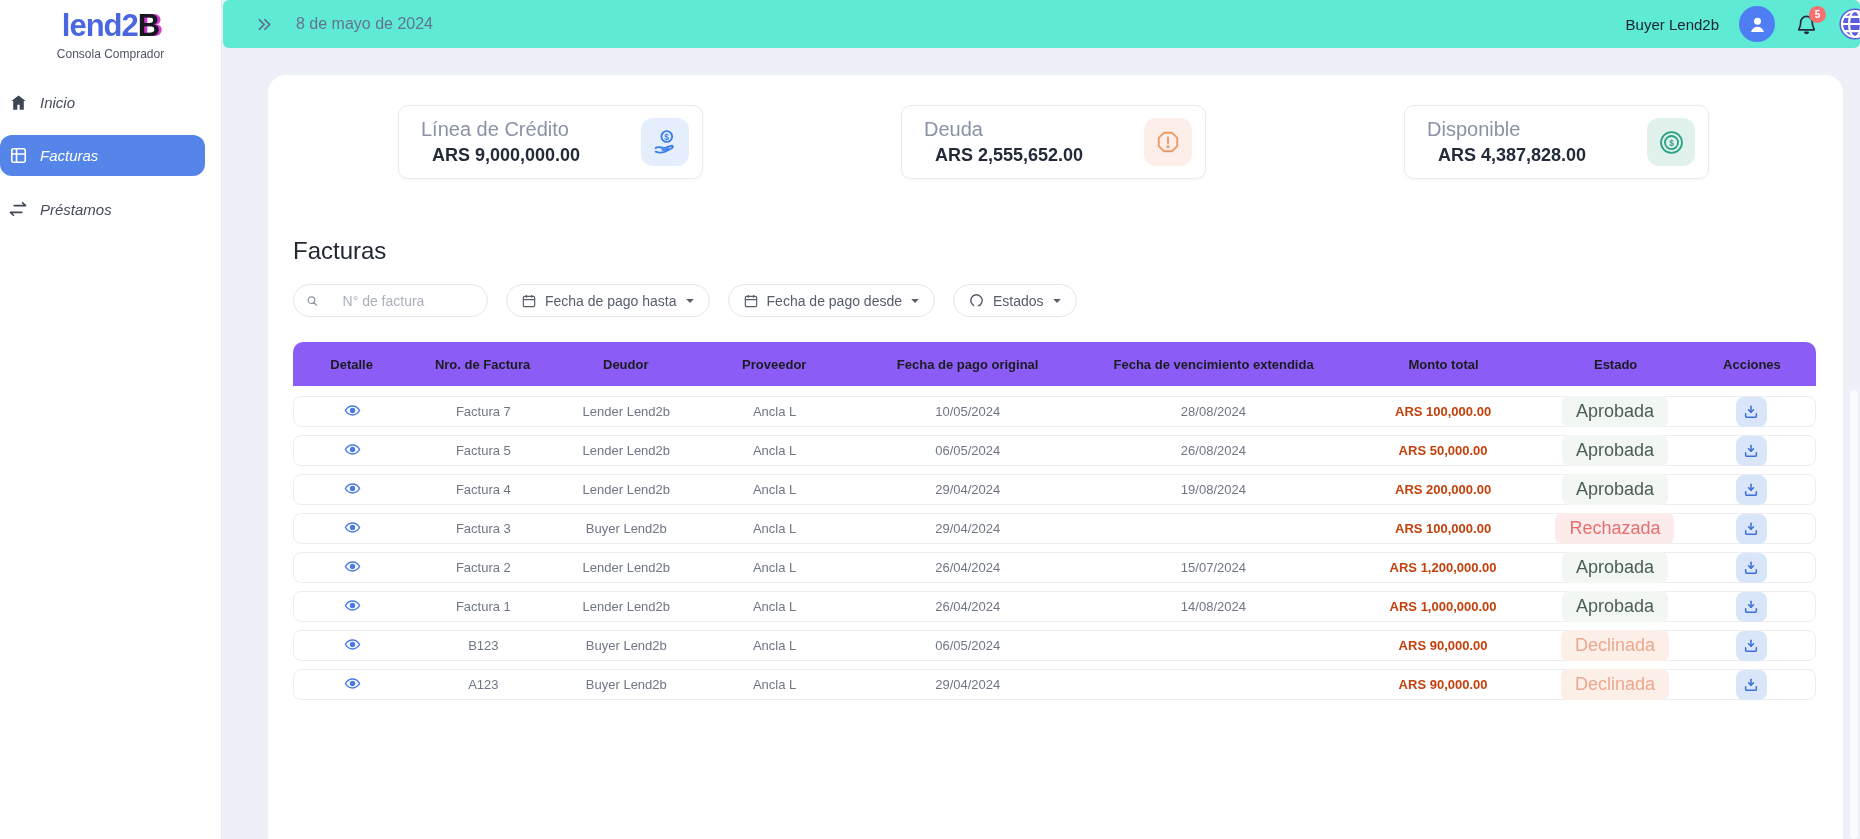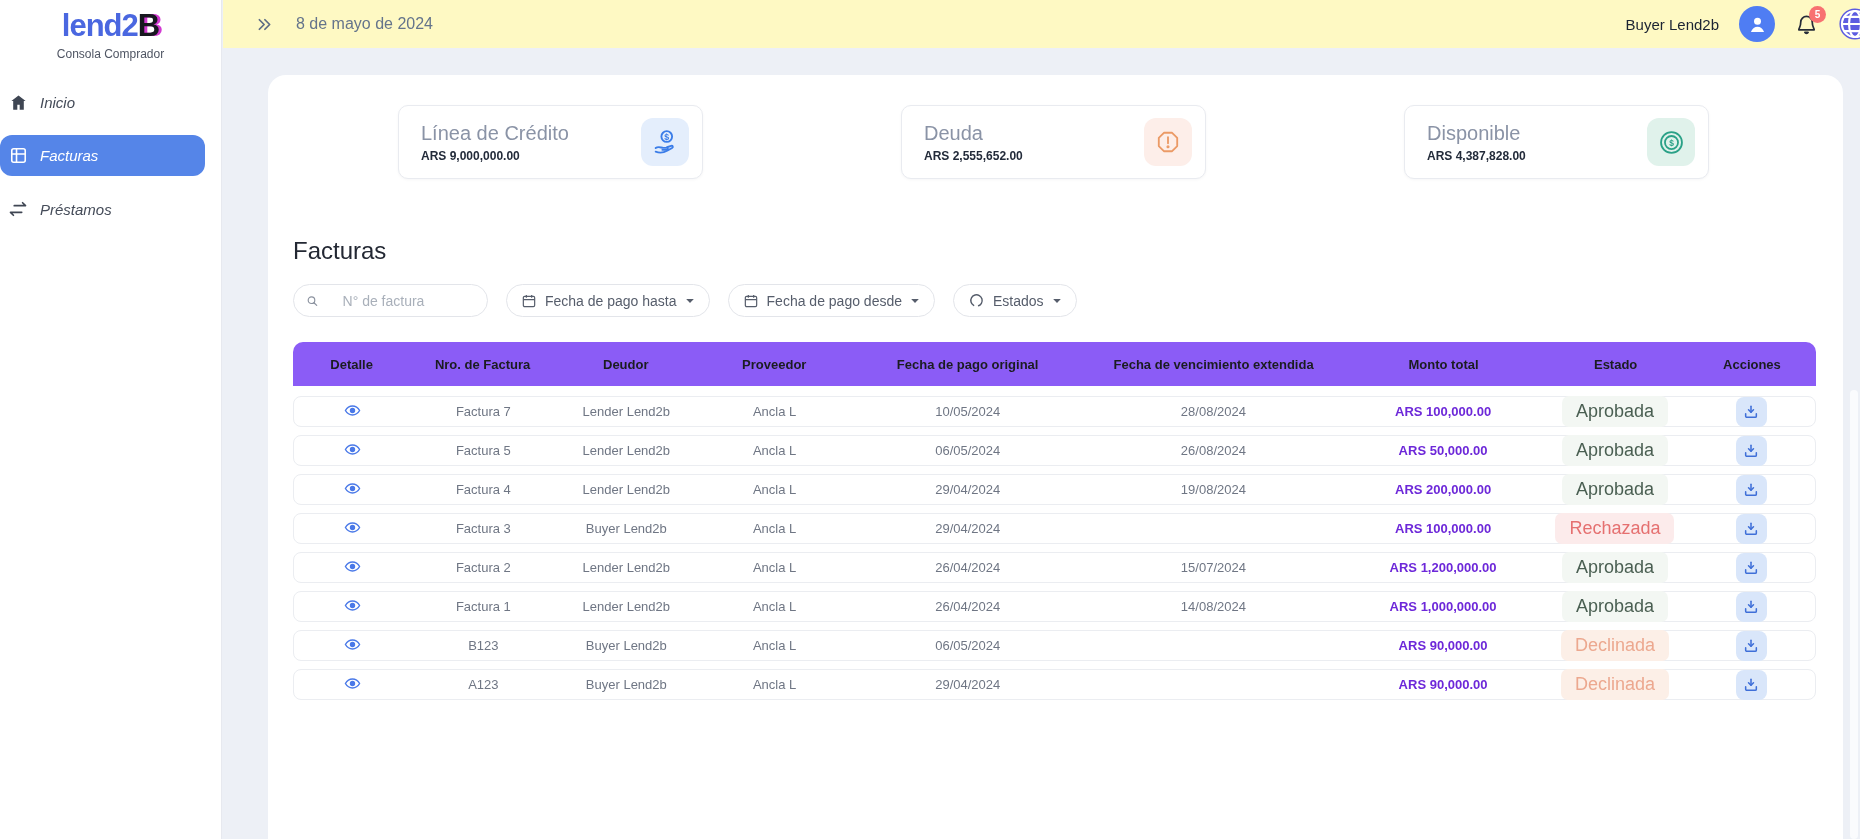--- a/index.html
+++ b/index.html
@@ -27,22 +27,22 @@
     color:#454c59; font-size:15px; cursor:pointer;font-style:italic;
   }
   .nav-item .nicon { width:22px; display:flex; justify-content:center; align-items:center; }
   .nav-item.active {
     background:#5585e8; color:#fff; border-radius:12px;
     margin-right:16px; padding-top:11px; padding-bottom:11px;
   }
   
   .topbar {
     position:absolute; left:223px; top:0; right:0; height:48px;
-    background:#fef9c3; display:flex; align-items:center;
-    padding-left:32px; z-index:2;
+    background:#5eead4; display:flex; align-items:center;
+    padding-left:32px; z-index:2;border-radius:6px;
   }
   .collapse-btn { display:flex; align-items:center; cursor:pointer; }
   .tdate { color:#64748b; font-size:16px; margin-left:22px; }
   .topbar-right { margin-left:auto; display:flex; align-items:center; gap:20px; }
   .uname { font-size:15px; color:#1c2433; }
   .avatar {
     width:36px; height:36px; border-radius:50%; background:#4f7df3;
     display:flex; align-items:center; justify-content:center; cursor:pointer;
   }
   .bell-wrap { position:relative; cursor:pointer; display:flex; }
@@ -62,21 +62,21 @@
   
   .cards { display:flex; justify-content:space-between; padding:30px 134px 0 130px; }
   .card {
     width:305px; height:74px; background:#fff;
     border:1px solid #e9ebf0; border-radius:10px;
     box-shadow:0 1px 3px rgba(16,24,40,0.04);
     display:flex; align-items:center; justify-content:space-between;
     padding:0 13px 0 22px;
   }
   .card-title { font-size:20px; color:#8a93a6; margin-bottom:4px; }
-  .card-value { font-size:12px; font-weight:bold; color:#232b3a; }
+  .card-value { font-size:18px; font-weight:bold; color:#232b3a;margin-left:11px; }
   .card-icon {
     width:48px; height:48px; border-radius:12px;
     display:flex; align-items:center; justify-content:center; flex:none;
   }
   
   .section-title { font-size:24px; font-weight:500; color:#232833; margin:58px 0 0 25px; }
   
   .filters { display:flex; align-items:center; gap:18px; margin:19px 0 0 25px; }
   .pill {
     height:33px; background:#fff; border:1px solid #e3e5ea; border-radius:17px;
@@ -93,21 +93,21 @@
     height:44px; background:#8b5cf6; border-radius:10px 10px 0 0; align-items:center;
   }
   .th { font-size:13px; font-weight:bold; color:#1b1c20; text-align:center; }
   .trow {
     display:grid; grid-template-columns:var(--cols);
     height:31px; margin-top:8px; background:#fff;
     border:1px solid #ebedf1; border-radius:8px; align-items:center;
   }
   .trow:first-child { margin-top:10px; }
   .cell { text-align:center; font-size:13px; color:#6f7684; overflow:hidden; white-space:nowrap; }
-  .cell.monto { color:#6d28d9; font-weight:bold; }
+  .cell.monto { color:#c2410c; font-weight:bold; }
   .eye-btn { background:none; border:none; cursor:pointer; display:inline-flex; align-items:center; }
   .status-badge { display:inline-block; padding:5px 14px; border-radius:7px; font-size:18px; }
   .dl-btn {
     width:31px; height:30px; border:none; border-radius:8px; background:#d9e6fa;
     display:inline-flex; align-items:center; justify-content:center; cursor:pointer;
   }
   .scroll-thumb {
     position:absolute; right:2px; top:390px; bottom:0; width:8px;
     background:#fafbfd; border-radius:4px; z-index:5;
   }

